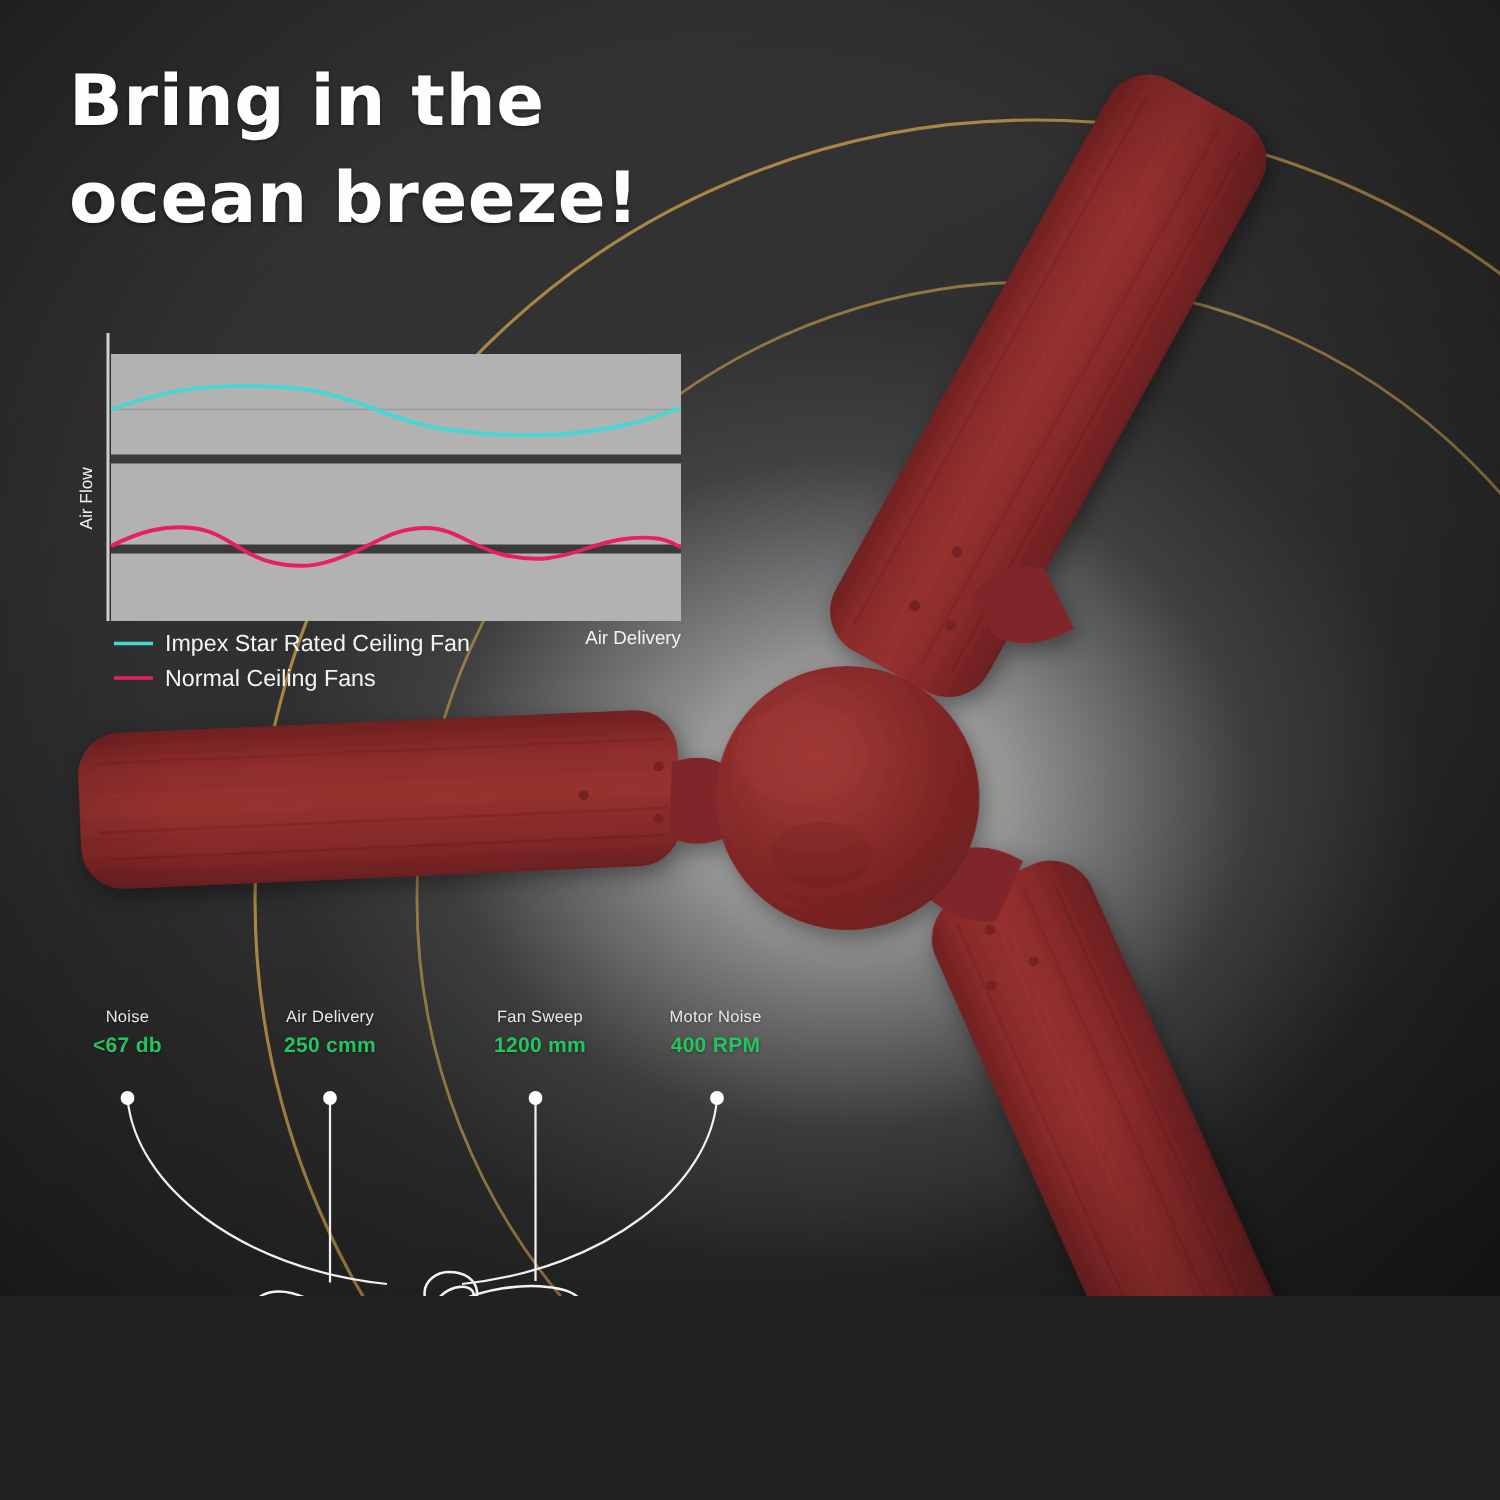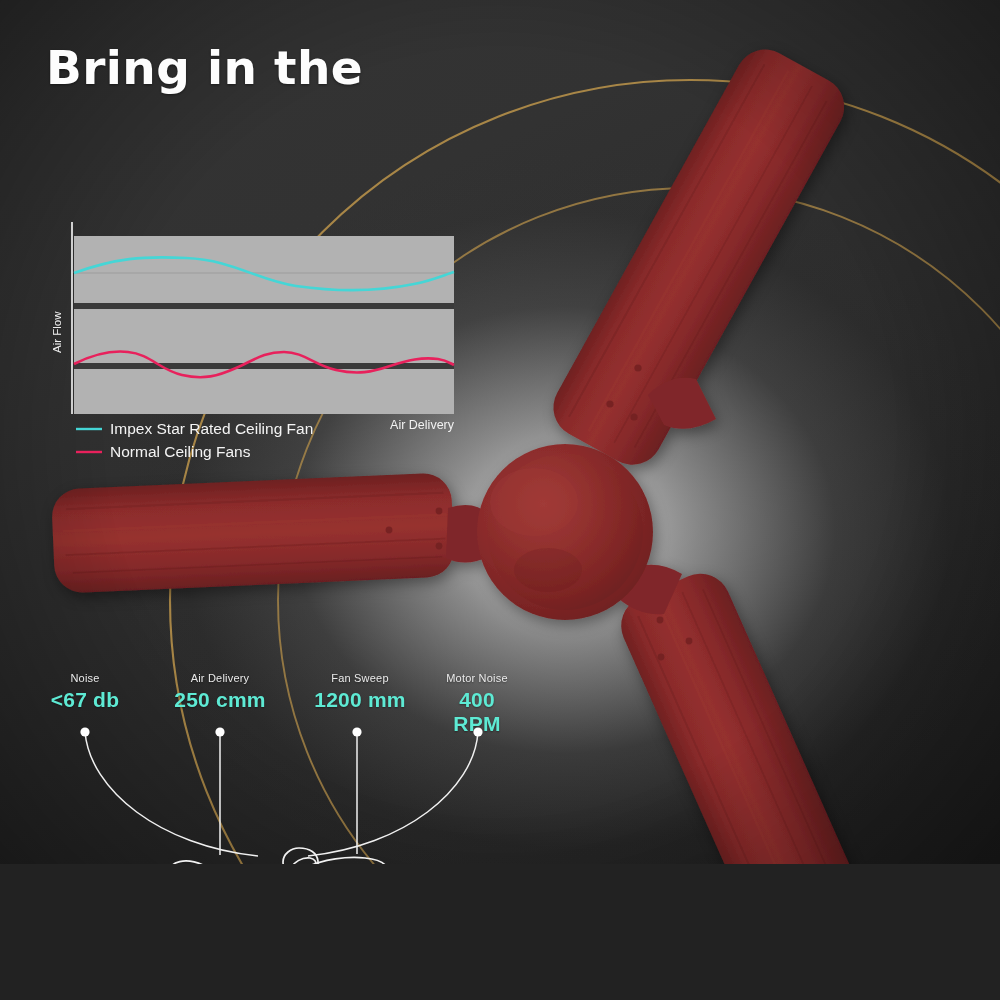--- a/index.html
+++ b/index.html
@@ -33,21 +33,21 @@
   .axis-label-y{fill:#f2f2f2;font-size:11.5px;font-family:"Liberation Sans",sans-serif;}
   .axis-label-x{fill:#f2f2f2;font-size:12.5px;font-family:"Liberation Sans",sans-serif;}
   .legend-txt{fill:#f4f4f4;font-size:15.5px;font-family:"Liberation Sans",sans-serif;}
   
   .fan{position:absolute;left:0;top:0;width:1000px;height:1000px;pointer-events:none;}
   
   .specs{position:absolute;left:30px;top:672px;width:530px;height:70px;}
   .spec{position:absolute;text-align:center;transform:translateX(-50%);}
   .spec .k{display:block;color:#eaeaea;font-size:11px;font-weight:400;letter-spacing:.2px;
     text-shadow:0 1px 2px rgba(0,0,0,.4);}
-  .spec .v{display:block;color:#5eead4;font-size:21px;font-weight:700;margin-top:4px;
+  .spec .v{display:block;color:#22c55e;font-size:14px;font-weight:700;margin-top:4px;
     letter-spacing:.2px;text-shadow:0 1px 2px rgba(0,0,0,.4);}
   
   .connectors{position:absolute;left:0;top:640px;width:620px;height:320px;}
   .caption{position:absolute;left:143px;top:898px;color:#ffffff;
     font-size:31px;font-weight:700;letter-spacing:.3px;
     text-shadow:0 1px 3px rgba(0,0,0,.45);}
 </style>
 </head>
 <body>
 
@@ -135,20 +135,21 @@
       <circle cx="565" cy="532" r="88" fill="url(#hubG)"></circle>
       <circle cx="565" cy="532" r="78" fill="url(#domeG)"></circle>
       <ellipse cx="534" cy="502" rx="44" ry="34" fill="#a33c38" opacity="0.30"></ellipse>
       <ellipse cx="548" cy="570" rx="34" ry="22" fill="#5e1a1a" opacity="0.18"></ellipse>
     </g>
   </svg>
   <div class="bg-vignette"></div>
 
   <div class="headline">
     <span>Bring in the</span>
+    <span class="l2">ocean breeze!</span>
   </div>
 
 
   <div class="chart">
     <svg viewBox="0 0 420 255" width="420" height="255">
 
       <line x1="26" y1="4" x2="26" y2="196" stroke="#cfcfcf" stroke-width="2"></line>
 
       <rect x="28" y="18" width="380" height="178" fill="#B2B2B2"></rect>
 

